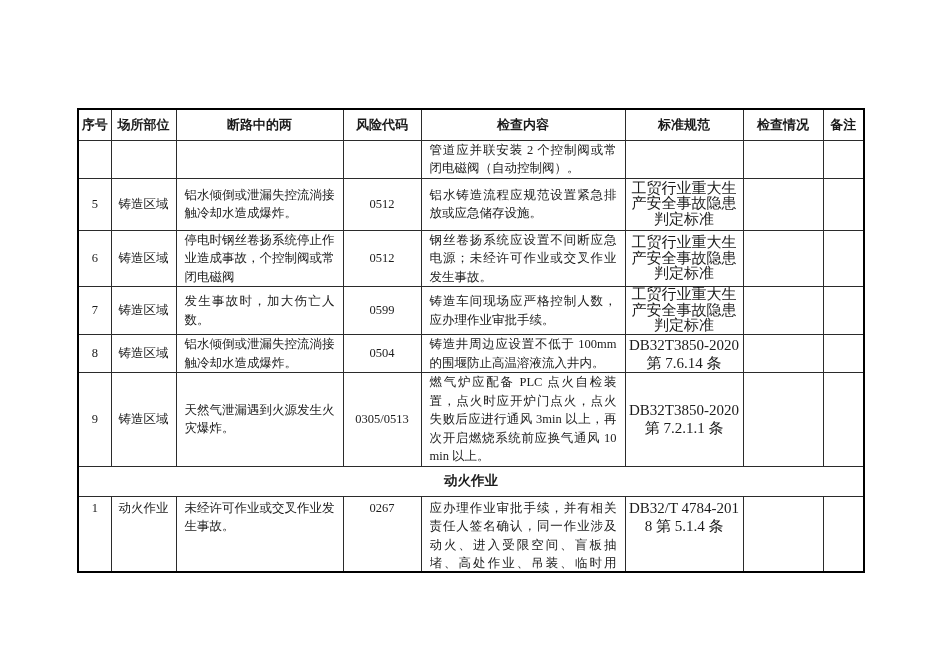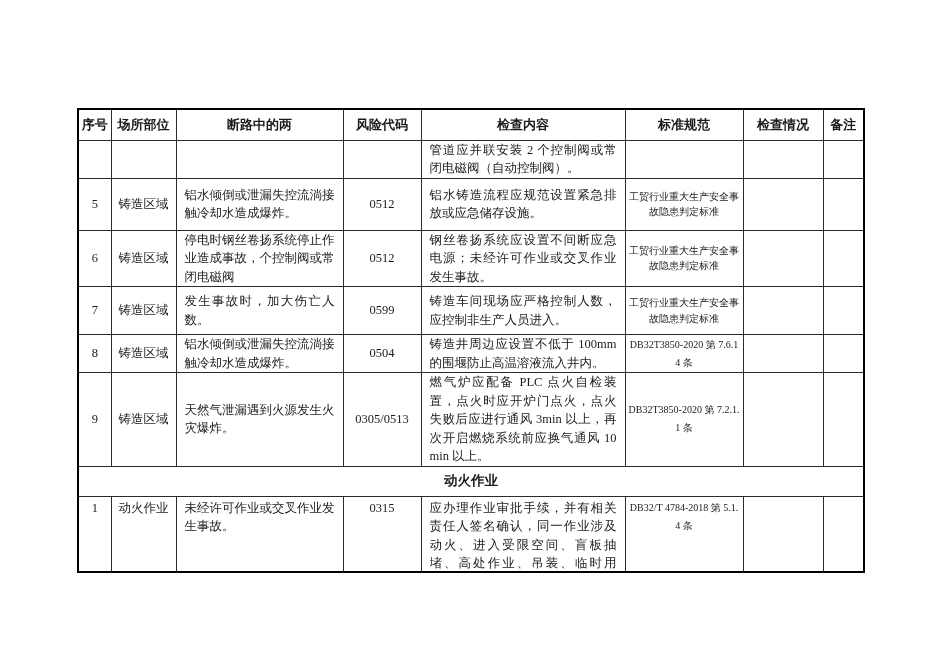--- a/index.html
+++ b/index.html
@@ -32,21 +32,21 @@
   tr.rh-r5   { height:52px; }
   tr.rh-r6   { height:53px; }
   tr.rh-r7   { height:48px; }
   tr.rh-r8   { height:36px; }
   tr.rh-r9   { height:77px; }
   tr.rh-sec  { height:30px; }
   tr.rh-f1   { height:76px; }
   
   td.c-center { text-align:center; }
   td.c-just   { text-align:justify; padding:0 8px; }
-  td.c-std    { text-align:center; font-size:10px; line-height:18px; padding:0 2px; }
+  td.c-std    { text-align:center; font-size:15px; line-height:18px; padding:0 2px; }
   td.c-std.tight { line-height:15.5px; }
   tr.v-top td { vertical-align:top; padding-top:2px; }
   td.c-section {
     font-family:"Liberation Sans","DejaVu Sans",sans-serif;
     font-weight:bold; font-size:13.5px; text-align:center;
   }
   .clip-r1 { height:72px; overflow:hidden; }
 </style>
 </head>
 <body>
@@ -107,21 +107,21 @@
       <td class="c-std tight">工贸行业重大生产安全事故隐患判定标准</td>
       <td></td>
       <td></td>
     </tr>
 
     <tr class="rh-r7">
       <td class="c-center">7</td>
       <td class="c-center">铸造区域</td>
       <td class="c-just">发生事故时，加大伤亡人数。</td>
       <td class="c-center">0599</td>
-      <td class="c-just">铸造车间现场应严格控制人数，应控制非生产人员进入。</td>
+      <td class="c-just">铸造车间现场应严格控制人数，应办理作业审批手续。</td>
       <td class="c-std tight">工贸行业重大生产安全事故隐患判定标准</td>
       <td></td>
       <td></td>
     </tr>
 
     <tr class="rh-r8">
       <td class="c-center">8</td>
       <td class="c-center">铸造区域</td>
       <td class="c-just">铝水倾倒或泄漏失控流淌接触冷却水造成爆炸。</td>
       <td class="c-center">0504</td>
@@ -143,21 +143,21 @@
     </tr>
 
     <tr class="rh-sec">
       <td colspan="8" class="c-section">动火作业</td>
     </tr>
 
     <tr class="rh-f1 v-top">
       <td class="c-center">1</td>
       <td class="c-center">动火作业</td>
       <td class="c-just">未经许可作业或交叉作业发生事故。</td>
-      <td class="c-center">0315</td>
+      <td class="c-center">0267</td>
       <td class="c-just">
         <div class="clip-r1">应办理作业审批手续，并有相关责任人签名确认，同一作业涉及动火、进入受限空间、盲板抽堵、高处作业、吊装、临时用电、动土、断路中的两</div>
       </td>
       <td class="c-std">DB32/T 4784-2018 第 5.1.4 条</td>
       <td></td>
       <td></td>
     </tr>
   </tbody>
     </table>
 </div>

